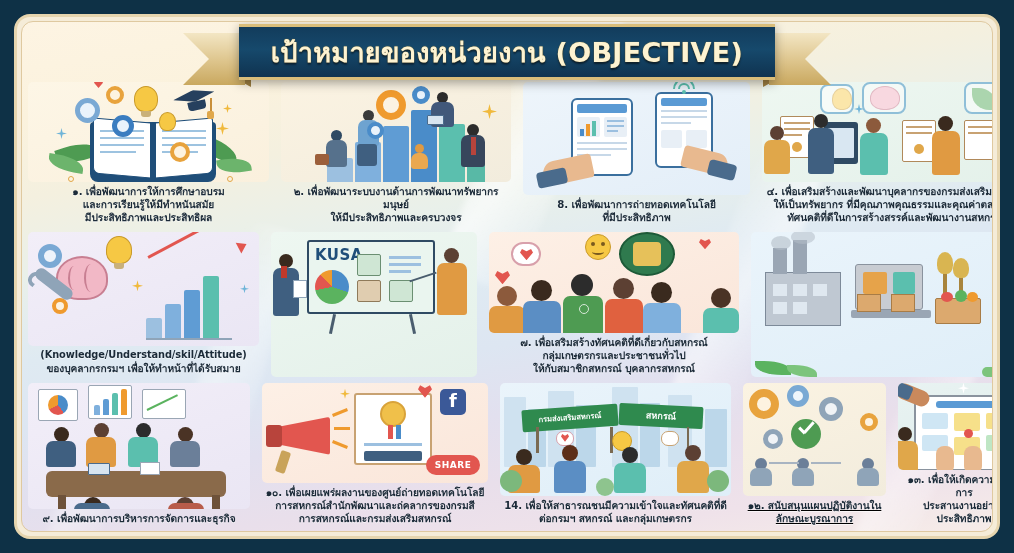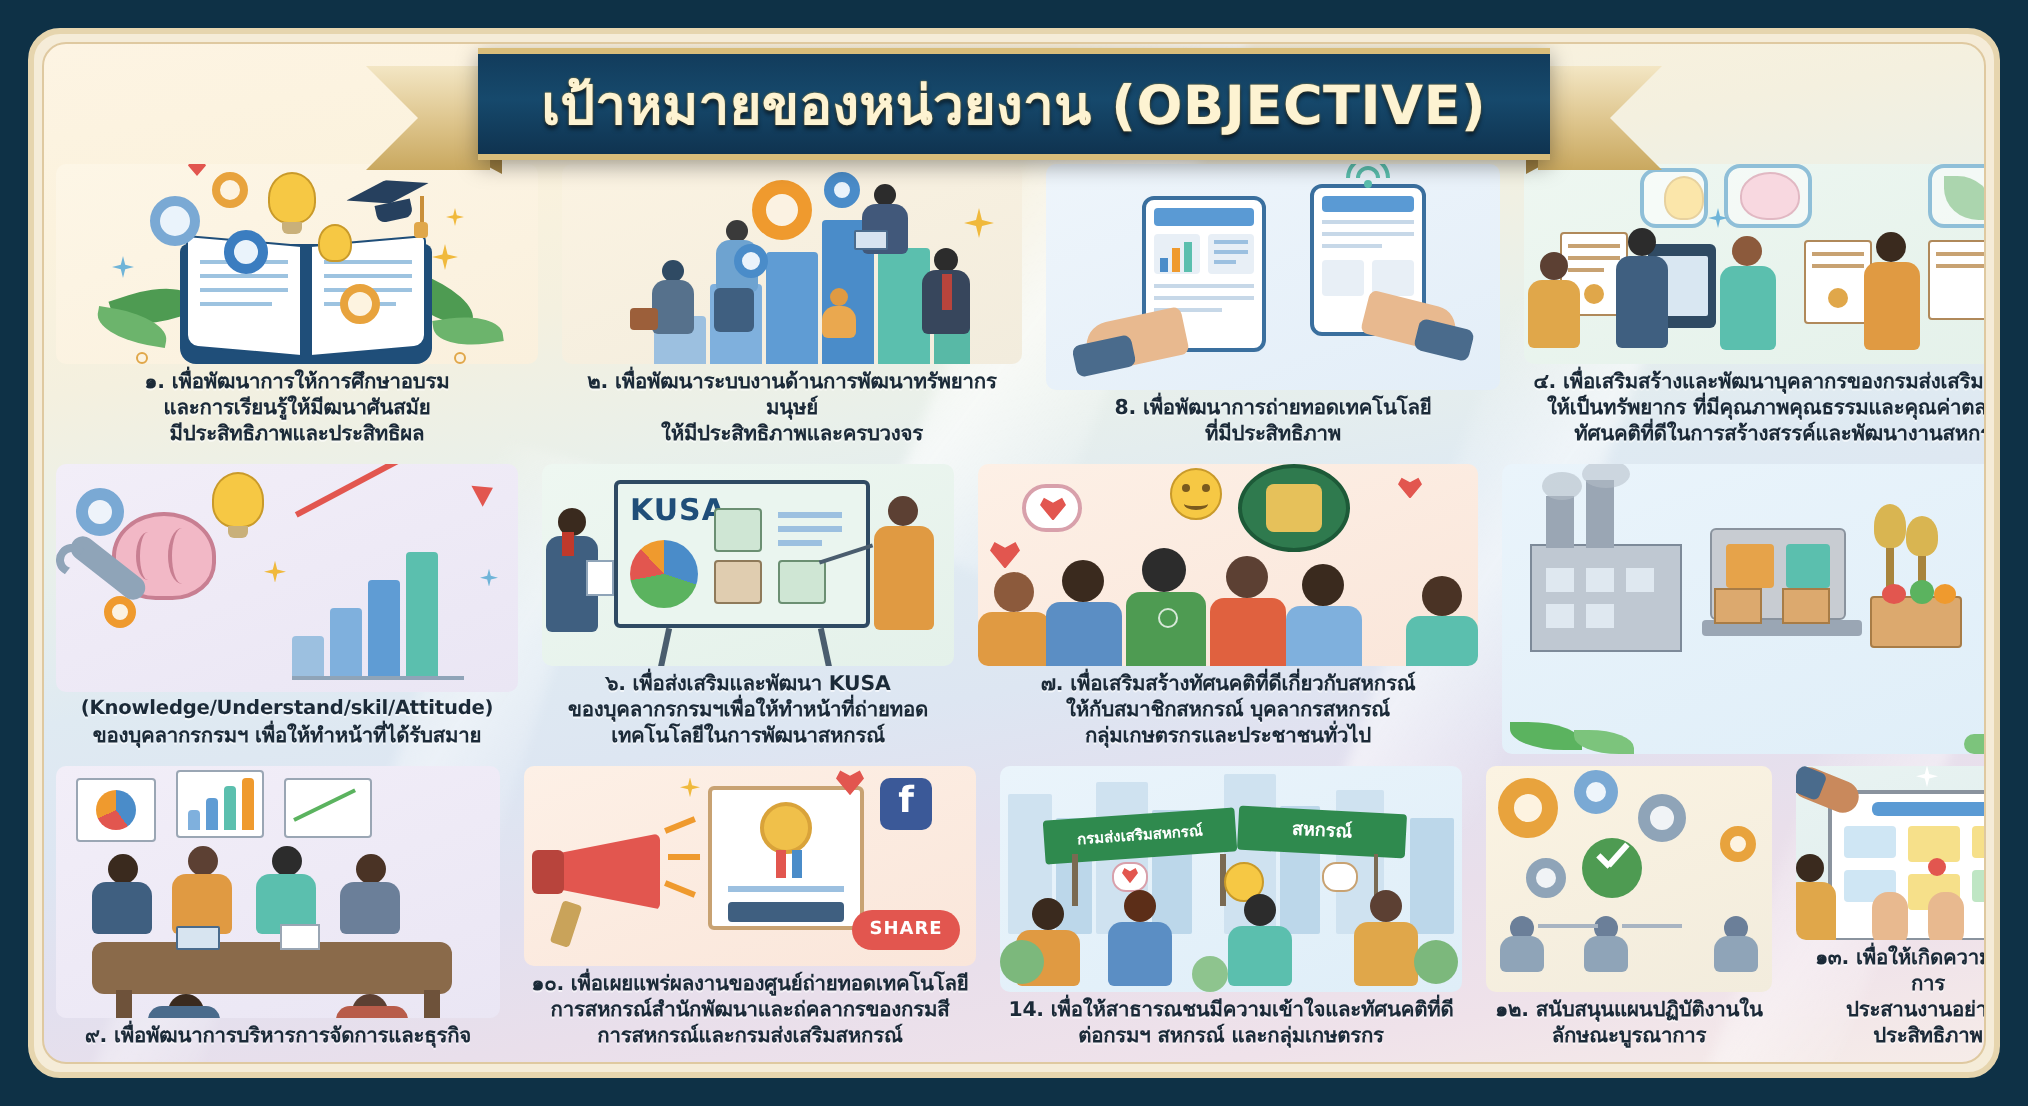--- a/index.html
+++ b/index.html
@@ -154,21 +154,21 @@
   .r1 .c4 { flex: 0 0 280px; }
   
   .r2 .c1 { flex: 0 0 243px; }
   .r2 .c2 { flex: 0 0 218px; }
   .r2 .c3 { flex: 0 0 262px; }
   .r2 .c4 { flex: 0 0 291px; }
   
   .r3 .c1 { flex: 0 0 234px; }
   .r3 .c2 { flex: 0 0 238px; }
   .r3 .c3 { flex: 0 0 243px; }
-  .r3 .c4 { flex: 0 0 155px; }
+  .r3 .c4 { flex: 0 0 155px; text-decoration: underline; }
   .r3 .c5 { flex: 0 0 144px; }
 
   
   .sc { position: absolute; }
   .leaf {
     background: #5aa05a;
     border-radius: 0 75% 0 75%;
   }
   .spark {
     position: absolute;
@@ -255,21 +255,21 @@
 
               <div class="spark" style="left:28px;top:46px;width:11px;height:11px;background:#6fb4d8;"></div>
               <div class="spark" style="left:195px;top:22px;width:9px;height:9px;"></div>
               <div class="spark" style="left:188px;top:40px;width:13px;height:13px;background:#f0b93c;"></div>
               <div class="sc" style="left:40px;top:94px;width:6px;height:6px;border-radius:50%;border:1.5px solid #e0a74a;"></div>
               <div class="sc" style="right:36px;top:94px;width:6px;height:6px;border-radius:50%;border:1.5px solid #e0a74a;"></div>
               <div class="sc" style="left:66px;top:-2px;width:9px;height:8px;background:#e2564f;clip-path:polygon(50% 100%,0 35%,15% 5%,50% 25%,85% 5%,100% 35%);"></div>
             </div>
             <div class="caption">
               <div>๑. เพื่อพัฒนาการให้การศึกษาอบรม</div>
-              <div>และการเรียนรู้ให้มีฒนาศันสมัย</div>
+              <div>และการเรียนรู้ให้มีทำหนันสมัย</div>
               <div>มีประสิทธิภาพและประสิทธิผล</div>
             </div>
           </div>
 
           <div class="cell c2">
             <div class="art bg-cream2">
 
               <div class="bar" style="left:46px;bottom:0;width:26px;height:24px;background:#9cc0e0;"></div>
               <div class="bar" style="left:74px;bottom:0;width:26px;height:40px;background:#7fb0dd;"></div>
               <div class="bar" style="left:102px;bottom:0;width:26px;height:56px;background:#5f9cd4;"></div>
@@ -438,25 +438,20 @@
 
               <div class="person-head" style="left:8px;top:22px;width:14px;height:14px;background:#3a2a1e;"></div>
               <div class="person-body" style="left:2px;top:36px;width:26px;height:48px;background:#3f5f80;"></div>
               <div class="sc" style="left:22px;top:48px;width:14px;height:18px;background:#fff;border:1px solid #8fa4b8;"></div>
               <div class="sc" style="left:10px;top:34px;width:6px;height:12px;background:#c0392b;"></div>
 
               <div class="person-head" style="right:18px;top:16px;width:15px;height:15px;background:#5c4033;"></div>
               <div class="person-body" style="right:10px;top:31px;width:30px;height:52px;background:#e09a42;"></div>
               <div class="sc" style="right:40px;top:44px;width:28px;height:2px;background:#4a5d6e;transform:rotate(-18deg);"></div>
             </div>
-            <div class="caption">
-              <div>๖. เพื่อส่งเสริมและพัฒนา KUSA</div>
-              <div>ของบุคลากรกรมฯเพื่อให้ทำหน้าที่ถ่ายทอด</div>
-              <div>เทคโนโลยีในการพัฒนาสหกรณ์</div>
-            </div>
           </div>
 
           <div class="cell c3">
             <div class="art bg-peach">
 
               <div class="sc" style="left:96px;top:2px;width:26px;height:26px;border-radius:50%;background:#f6c844;border:1.5px solid #c99a2a;"></div>
               <div class="sc" style="left:102px;top:10px;width:4px;height:4px;border-radius:50%;background:#7a5a1e;"></div>
               <div class="sc" style="left:112px;top:10px;width:4px;height:4px;border-radius:50%;background:#7a5a1e;"></div>
               <div class="sc" style="left:103px;top:17px;width:12px;height:6px;border-bottom:2px solid #7a5a1e;border-radius:0 0 50% 50%;"></div>
               <div class="sc" style="left:22px;top:10px;width:30px;height:24px;background:#fff;border:2px solid #d8a0ab;border-radius:12px;"></div>
@@ -475,22 +470,22 @@
               <div class="sc" style="left:90px;top:72px;width:10px;height:10px;border-radius:50%;border:1.5px solid #d7e8d8;"></div>
               <div class="person-head" style="left:124px;top:46px;width:21px;height:21px;background:#5c4033;"></div>
               <div class="person-body" style="left:116px;top:67px;width:38px;height:42px;background:#e0613f;"></div>
               <div class="person-head" style="left:162px;top:50px;width:21px;height:21px;background:#3a2a1e;"></div>
               <div class="person-body" style="left:154px;top:71px;width:38px;height:38px;background:#7fb0dd;"></div>
               <div class="person-head" style="right:8px;top:56px;width:20px;height:20px;background:#4a3325;"></div>
               <div class="person-body" style="right:0;top:76px;width:36px;height:34px;background:#5bbfae;"></div>
             </div>
             <div class="caption">
               <div>๗. เพื่อเสริมสร้างทัศนคติที่ดีเกี่ยวกับสหกรณ์</div>
+              <div>กลุ่มเกษตรกรและประชาชนทั่วไป</div>
               <div>ให้กับสมาชิกสหกรณ์ บุคลากรสหกรณ์</div>
-              <div>กลุ่มเกษตรกรและประชาชนทั่วไป</div>
             </div>
           </div>
 
           <div class="cell c4">
             <div class="art bg-sky">
 
               <div class="sc" style="left:14px;top:40px;width:76px;height:54px;background:#bfc8d2;border:1.5px solid #7d8a99;"></div>
               <div class="sc" style="left:22px;top:16px;width:14px;height:26px;background:#9aa6b4;"></div>
               <div class="sc" style="left:42px;top:8px;width:14px;height:34px;background:#9aa6b4;"></div>
               <div class="sc" style="left:20px;top:4px;width:20px;height:14px;border-radius:50%;background:rgba(180,190,200,.6);"></div>

